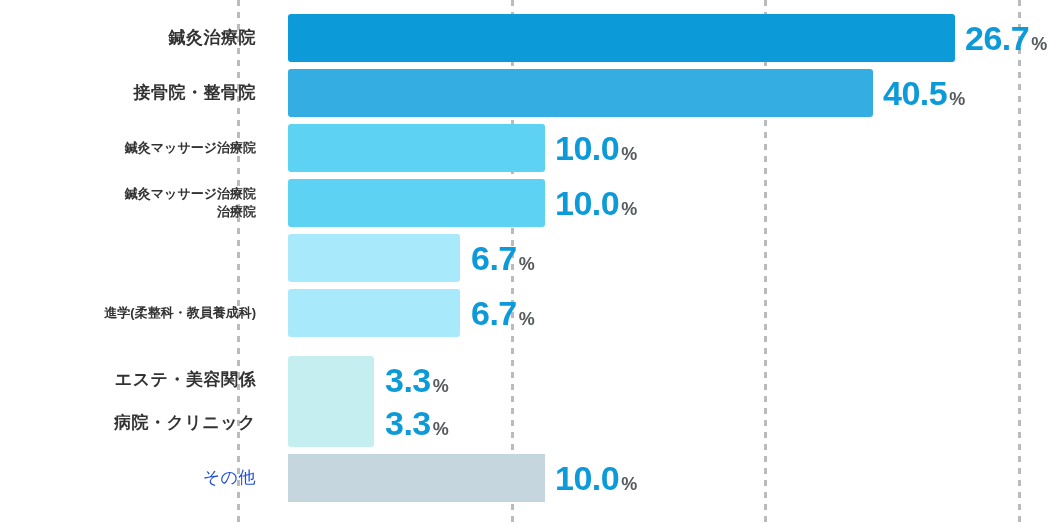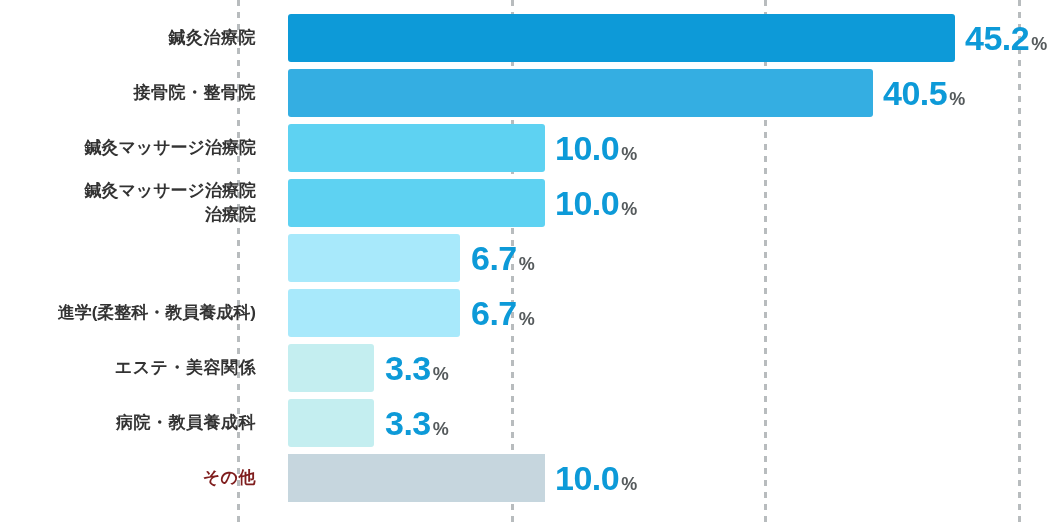--- a/index.html
+++ b/index.html
@@ -43,26 +43,26 @@
     transform: translateY(-50%);
     text-align: right;
     font-size: 17px;
     font-weight: 700;
     line-height: 1.42;
     letter-spacing: 0.5px;
     color: #333333;
     white-space: pre-line;
   }
   .row-label.small {
-    font-size: 17px;
+    font-size: 13px;
     letter-spacing: 0px;
   }
   .row-label.muted {
-    color: #7f1d1d;
-    font-weight: 700;
+    color: #1d4ed8;
+    font-weight: 400;
   }
   .bar {
     position: absolute;
     left: 258px;
     top: 0;
     height: 48px;
     border-radius: 3px;
   }
   .value {
     position: absolute;
@@ -90,21 +90,21 @@
 
   <div class="gridline" style="left:237px"></div>
   <div class="gridline" style="left:511px"></div>
   <div class="gridline" style="left:764px"></div>
   <div class="gridline" style="left:1018px"></div>
 
   <div class="row" style="top:14px">
     <div class="row-label">鍼灸治療院</div>
     <div class="bar" style="width:667px;background:#0d9ad8"></div>
     <div class="value" style="left:935px">
-      <span>45.2</span><span class="pct">%</span>
+      <span>26.7</span><span class="pct">%</span>
     </div>
   </div>
 
   <div class="row" style="top:69px">
     <div class="row-label">接骨院・整骨院</div>
     <div class="bar" style="width:585px;background:#34aee2"></div>
     <div class="value" style="left:853px">
       <span>40.5</span><span class="pct">%</span>
     </div>
   </div>
@@ -134,30 +134,30 @@
   </div>
 
   <div class="row" style="top:289px">
     <div class="row-label small">進学(柔整科・教員養成科)</div>
     <div class="bar" style="width:172px;background:#a8e9fb"></div>
     <div class="value" style="left:441px">
       <span>6.7</span><span class="pct">%</span>
     </div>
   </div>
 
-  <div class="row" style="top:344px">
+  <div class="row" style="top:356px">
     <div class="row-label">エステ・美容関係</div>
     <div class="bar" style="width:86px;background:#c4eef0"></div>
     <div class="value" style="left:355px">
       <span>3.3</span><span class="pct">%</span>
     </div>
   </div>
 
   <div class="row" style="top:399px">
-    <div class="row-label">病院・教員養成科</div>
+    <div class="row-label">病院・クリニック</div>
     <div class="bar" style="width:86px;background:#c4eef0"></div>
     <div class="value" style="left:355px">
       <span>3.3</span><span class="pct">%</span>
     </div>
   </div>
 
   <div class="row" style="top:454px">
     <div class="row-label muted">その他</div>
     <div class="bar" style="width:257px;background:#c6d6de;border-radius:0"></div>
     <div class="value" style="left:525px">

